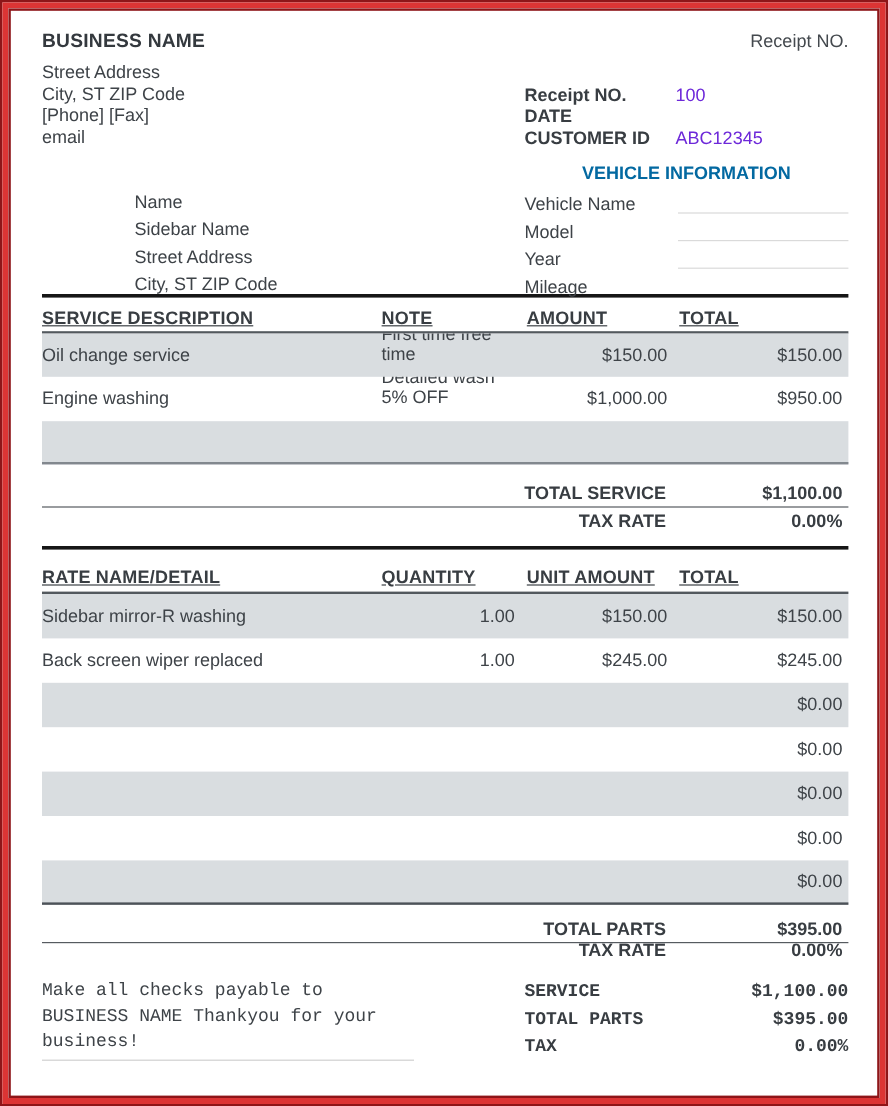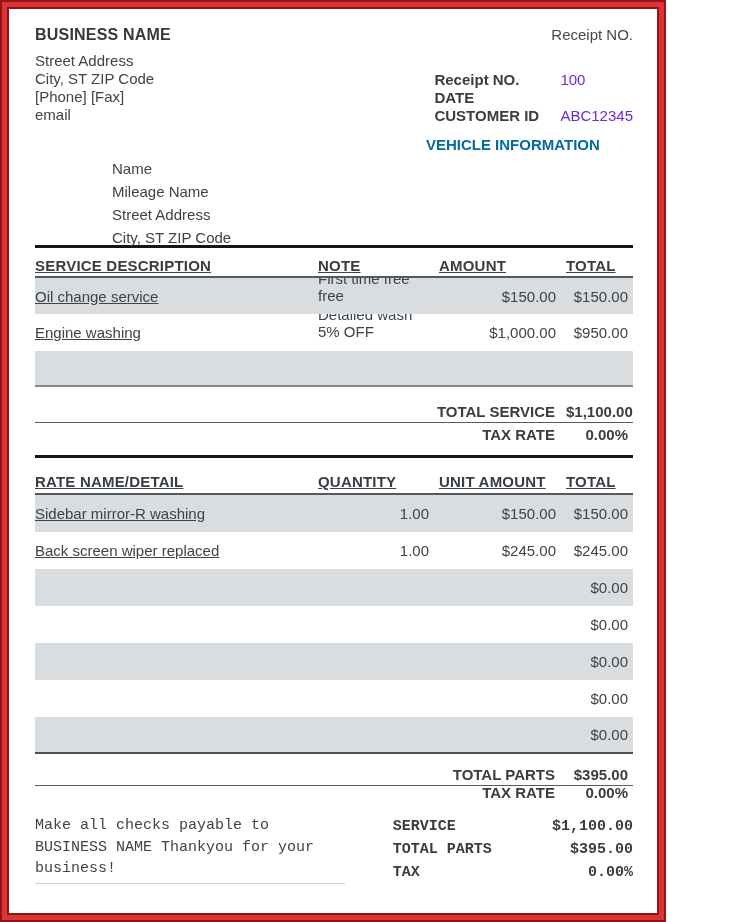--- a/index.html
+++ b/index.html
@@ -4,21 +4,21 @@
 <style>
   * { box-sizing: border-box; margin: 0; padding: 0; }
   html, body { width: 740px; height: 922px; background: #ffffff; }
   body {
     font-family: "Liberation Sans", "DejaVu Sans", sans-serif;
     font-size: 15px;
     color: #3e4348;
     overflow: hidden;
   }
   .frame-outer {
-    width: 666px; height: 922px;
+    width: 740px; height: 922px;
     border: 2px solid #8e1518;
   }
   .frame-band {
     width: 100%; height: 100%;
     border: 5px solid #dc3434;
   }
   .frame-inner {
     width: 100%; height: 100%;
     border: 2px solid #8e1518;
     background: #fff;
@@ -53,21 +53,21 @@
 
   .hr-thick { border: none; border-top: 3px solid #161616; }
 
   
   .tgrid { display: grid; grid-template-columns: 283px 121px 127px 1fr; }
   .thead { margin-top: 6px; height: 24px; align-items: center; border-bottom: 2px solid #53595e; text-decoration: underline; }
   .thead .th { font-weight: 700; color: #383d42; letter-spacing: .2px; }
   .trow { height: 36px; overflow: hidden; }
   .trow.h37 { height: 37px; }
   .trow.shaded { background: #d9dde0; }
-  .c-center { align-self: center; text-decoration: underline; }
+  .c-center { align-self: center; }
   .c-right { align-self: center; text-align: right; padding-right: 10px; }
   .c-total { align-self: center; text-align: right; padding-right: 5px; }
   .c-note { align-self: start; line-height: 17px; }
   .note-clip { display: block; margin-top: -8px; }
   .empty-gray { background: #d9dde0; border-bottom: 2px solid #82888e; }
 
   .totals-row { height: 23px; margin-top: 13px; border-bottom: 1px solid #565b60; }
   .totals-label { grid-column: 1 / 4; align-self: center; text-align: right; font-weight: 700; padding-right: 11px; color: #383d42; }
   .totals-value { align-self: center; text-align: right; font-weight: 700; padding-right: 5px; color: #383d42; }
   .tax-row { height: 22px; margin-top: 0; border-bottom: none; }
@@ -120,44 +120,61 @@
         <span class="lbl">CUSTOMER ID</span>
         <span class="val">ABC12345</span>
       </div>
     </div>
   </div>
 
   <div class="to-block">
     <div class="to-col">
       <div class="to-lines">
         <div>Name</div>
-        <div>Mileage Name</div>
+        <div>Sidebar Name</div>
         <div>Street Address</div>
         <div>City, ST  ZIP Code</div>
       </div>
     </div>
     <div class="veh-col">
       <div class="veh-title">VEHICLE INFORMATION</div>
+      <div class="veh-fields">
+        <div class="vfield">
+          <span class="lbl">Vehicle Name</span>
+          <span class="vline"></span>
+        </div>
+        <div class="vfield">
+          <span class="lbl">Model</span>
+          <span class="vline"></span>
+        </div>
+        <div class="vfield">
+          <span class="lbl">Year</span>
+          <span class="vline"></span>
+        </div>
+        <div class="vfield">
+          <span class="lbl">Mileage</span>
+        </div>
+      </div>
     </div>
   </div>
 
   <hr class="hr-thick">
 
   <div class="tgrid thead">
     <div class="th">SERVICE DESCRIPTION</div>
     <div class="th">NOTE</div>
     <div class="th">AMOUNT</div>
     <div class="th">TOTAL</div>
   </div>
 
   <div class="tgrid trow shaded">
     <div class="c-center">Oil change service</div>
     <div class="c-note">
       <span class="note-clip">First time free</span>
-      <span>free</span>
+      <span>time</span>
     </div>
     <div class="c-right">$150.00</div>
     <div class="c-total">$150.00</div>
   </div>
 
   <div class="tgrid trow h37">
     <div class="c-center">Engine washing</div>
     <div class="c-note">
       <span class="note-clip">Detailed wash</span>
       <span>5% OFF</span>

